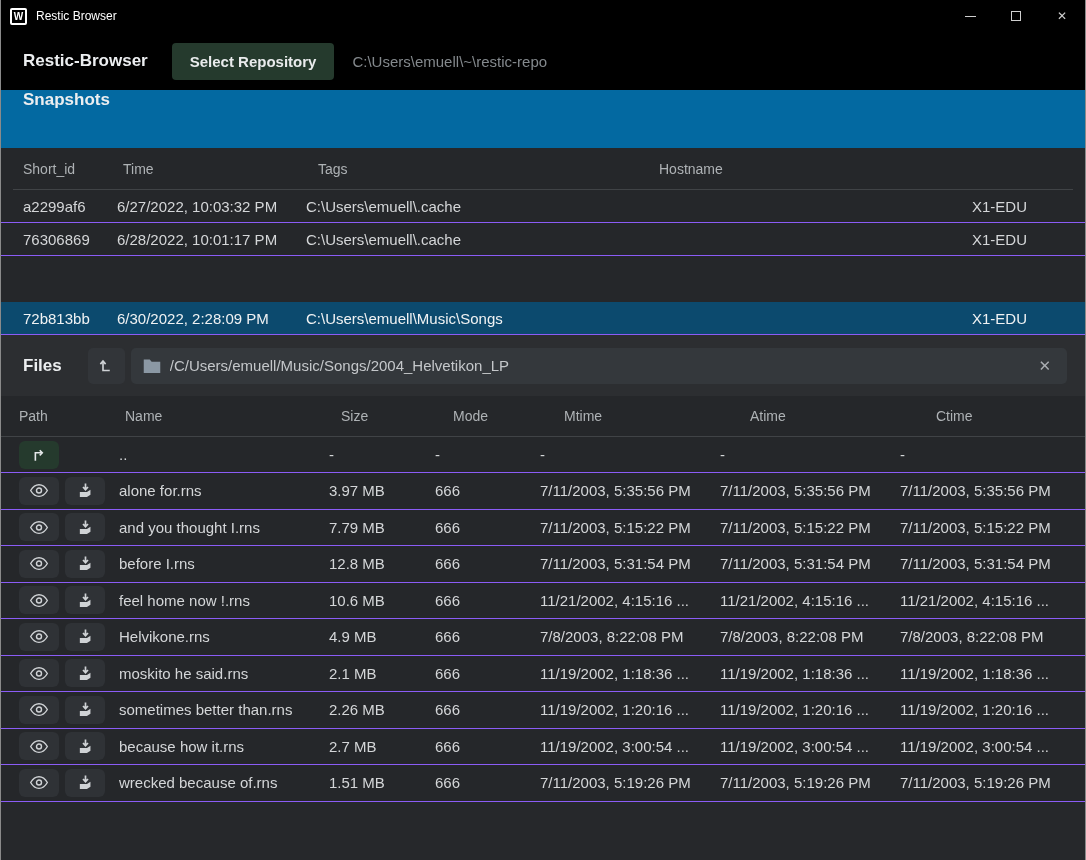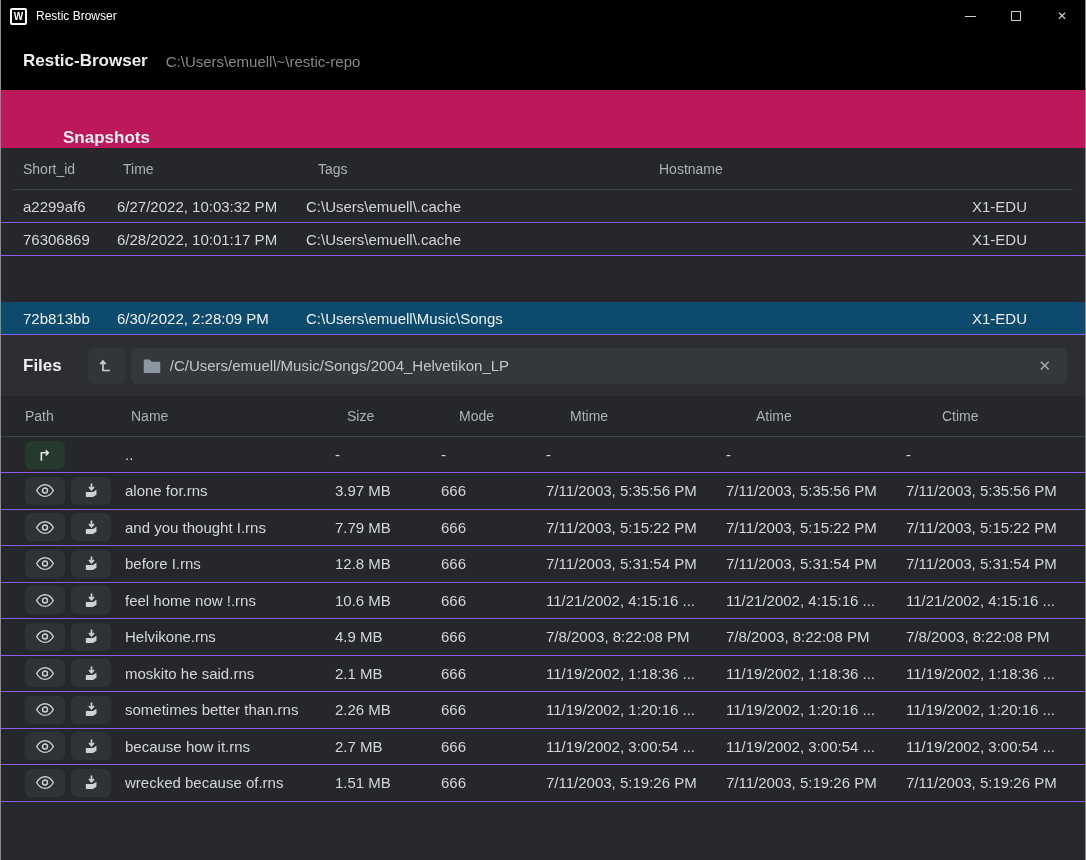--- a/index.html
+++ b/index.html
@@ -22,21 +22,21 @@
   .min-glyph { display:inline-block; width:11px; height:0; border-top:1.5px solid #cfcfcf; }
 
   
   .toolbar { height:58px; background:#000000; display:flex; align-items:center; }
   .app-title { font-size:17px; font-weight:bold; color:#eceef0; margin-left:22px; }
   .select-repo { margin-left:24px; background:#253a2d; color:#e9ebec; border:none; border-radius:4px;
                  font-family:inherit; font-size:15px; font-weight:bold; padding:10px 18px; cursor:pointer; }
   .repo-path { margin-left:18px; color:#84898d; font-size:15px; }
 
   
-  .strip { background:#be185d; display:flex; align-items:flex-end;padding-left:40px; }
+  .strip { background:#0369a1; display:flex; align-items:flex-start; }
   .strip-snapshots { height:58px; }
   .strip-heading { font-size:17px; font-weight:bold; color:#eceef0; margin-left:22px; }
 
   
   .table { background:#25272a; }
   .thead { display:grid; align-items:center; color:#aeb2b5; font-size:14px;
            border-bottom:1px solid #404346;gap:6px; }
   .trow  { display:grid; align-items:center; font-size:15px; color:#d4d6d8;
            border-bottom:1px solid #8b5cf6; }
   .cell { padding-left:10px; white-space:nowrap; overflow:hidden; }
@@ -50,21 +50,21 @@
   
   .files-bar { height:61px; background:#2c2e31; display:flex; align-items:center; }
   .files-heading { font-size:17px; font-weight:bold; color:#eceef0; margin-left:22px; }
   .root-btn { width:37px; height:36px; margin-left:26px; background:#323539; border:none; border-radius:5px;
               display:flex; align-items:center; justify-content:center; cursor:pointer; flex:none; }
   .breadcrumb { height:36px; margin-left:6px; margin-right:18px; flex:1; background:#34383c; border-radius:5px;
                 display:flex; align-items:center; padding:0 12px; }
   .breadcrumb-path { color:#c4c7ca; font-size:15px; margin-left:9px; flex:1; white-space:nowrap; overflow:hidden; }
   .breadcrumb-clear { color:#a9adb1; font-size:15px; cursor:pointer; padding:2px 4px; }
 
-  .files-grid { grid-template-columns:100px 210px 106px 105px 180px 180px 1fr; padding:0 14px; }
+  .files-grid { grid-template-columns:100px 210px 106px 105px 180px 180px 1fr; padding:0 8px; }
   .files-head { height:41px; }
   .files-table .trow { height:36.5px; }
   .files-table .trow.up-row { height:36px; }
 
   .action-cell { display:flex; gap:6px; padding-left:10px; }
   .icon-btn { width:40px; height:28px; background:#2f3236; border:none; border-radius:6px;
               display:flex; align-items:center; justify-content:center; cursor:pointer; }
   .up-btn { width:40px; height:28px; background:#253a2d; border:none; border-radius:6px;
             display:flex; align-items:center; justify-content:center; cursor:pointer; }
 
@@ -88,20 +88,21 @@
           <span class="max-box"></span>
         </div>
       <div class="tb-btn">
           <span>✕</span>
         </div>
     </div>
   </div>
 
   <div class="toolbar">
     <span class="app-title">Restic-Browser</span>
+    <button class="select-repo">Select Repository</button>
     <span class="repo-path">C:\Users\emuell\~\restic-repo</span>
   </div>
 
   <div class="strip strip-snapshots">
     <span class="strip-heading">Snapshots</span>
   </div>
 
   <div class="table snap-table">
     <div class="thead snap-grid snap-head">
       <div class="cell">Short_id</div>

